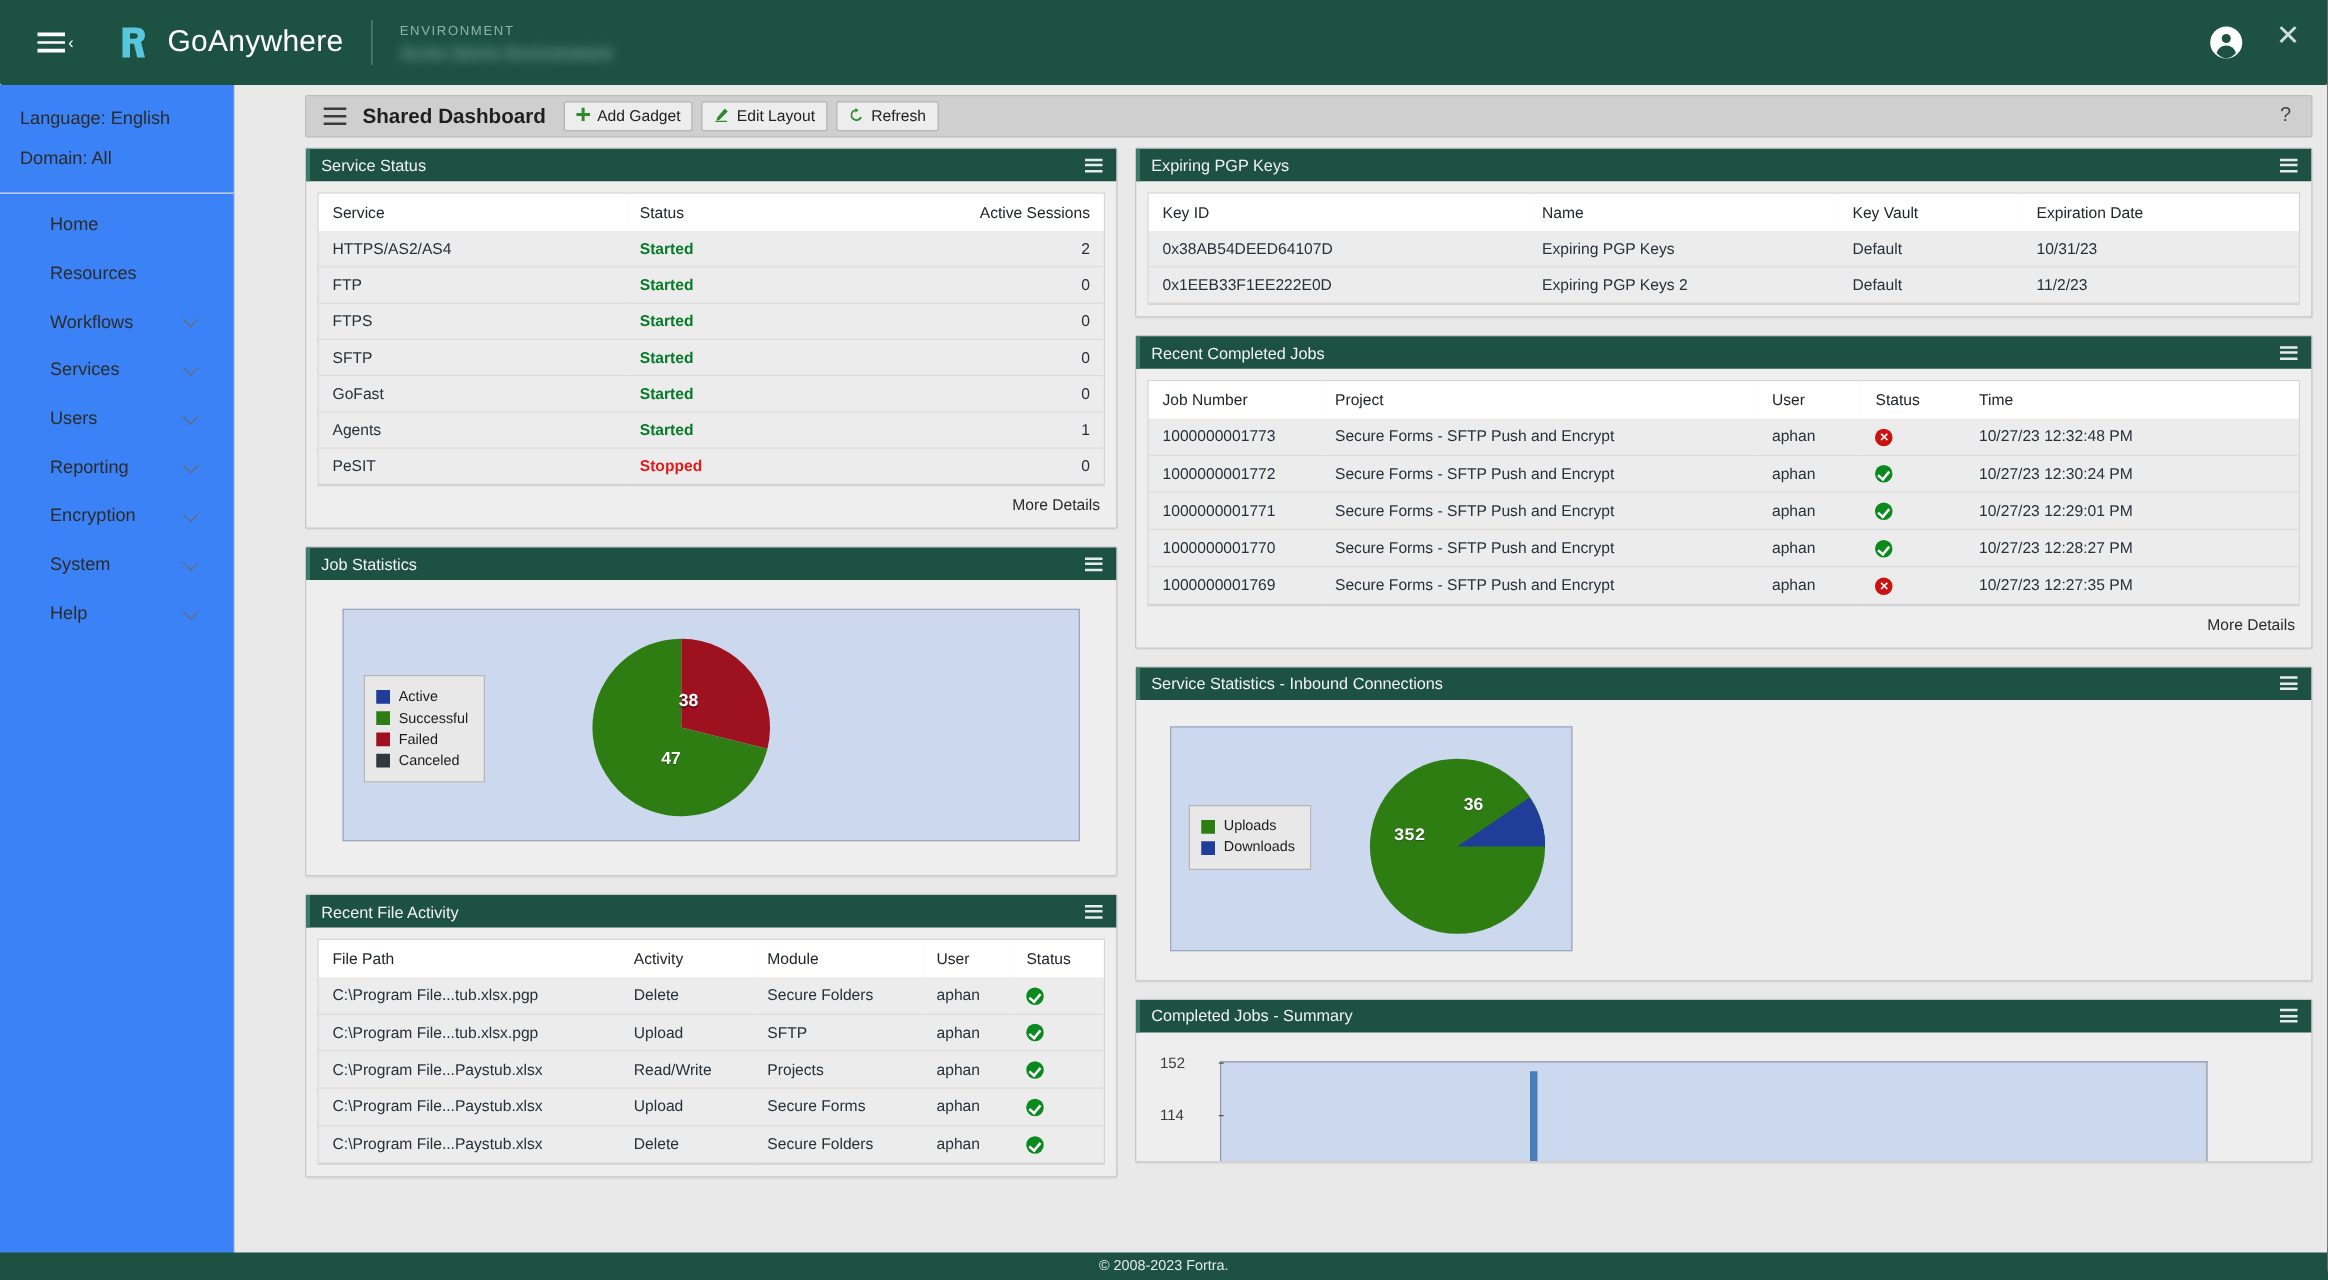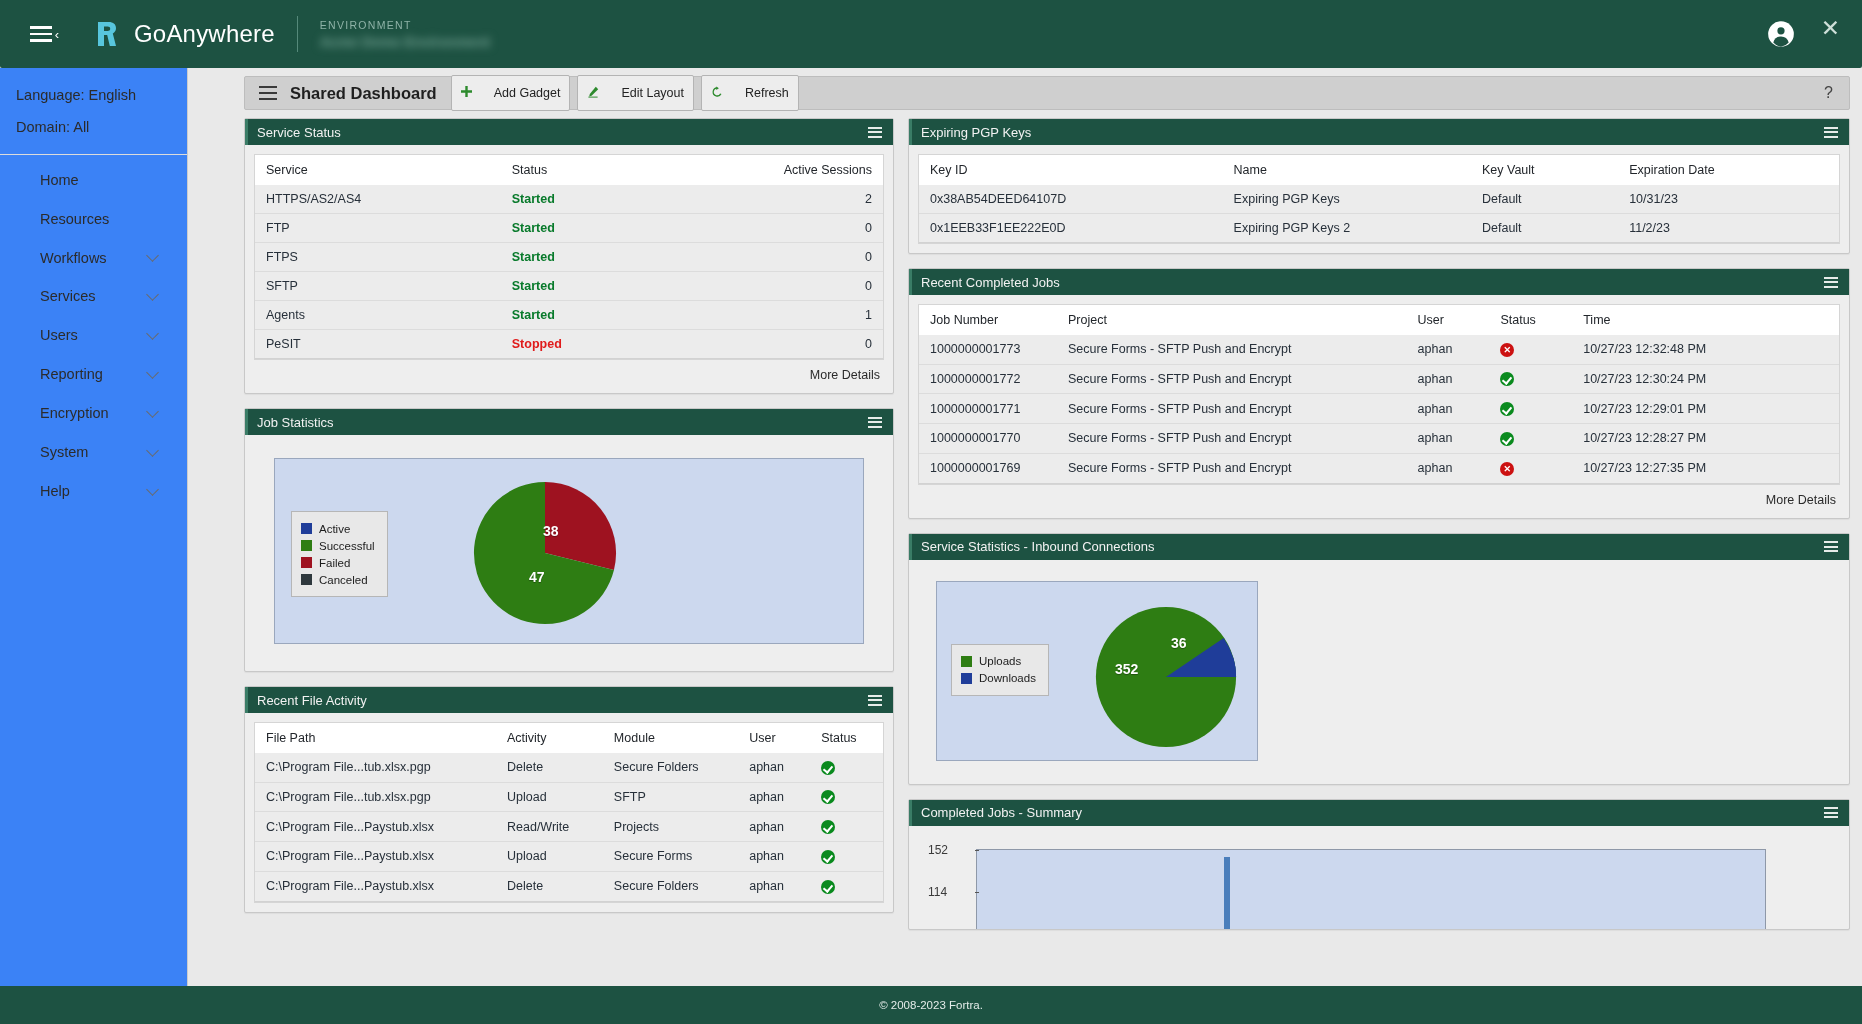--- a/index.html
+++ b/index.html
@@ -93,21 +93,21 @@
   .tb-ham {
     display: flex; flex-direction: column; gap: 3.5px; cursor: pointer;
     margin: 0 13px 0 4px;
   }
   .tb-ham i { width: 18px; height: 2.5px; background: #3a3a3a; display: block; }
   .tb-title {
     font-size: 16.5px; font-weight: 700; color: #1f1f1f; margin-right: 14px;
     white-space: nowrap;
   }
   .tb-btn {
-    display: flex; align-items: center; gap: 22px; height: 36px;
+    display: flex; align-items: center; gap: 6px; height: 24px;
     background: #ededed; border: 1px solid #b4b4b4; border-radius: 2px;
     padding: 0 9px; font-size: 12.5px; color: #222; cursor: pointer;
     margin-right: 7px; white-space: nowrap;
   }
   .help-q {
     margin-left: auto; font-size: 16px; color: #444; cursor: pointer;
     padding-right: 6px; font-weight: 400;
   }
 
   
@@ -207,21 +207,21 @@
   .bc-tick::after {
     content: ""; position: absolute; right: -5px; top: 50%; width: 4px;
     height: 1px; background: #555;
   }
   .bc-bar {
     position: absolute; width: 6px; background: #4a7ebb; bottom: 0;
   }
 
   
   .footer {
-    position: absolute; left: 0; bottom: 0; width: 1862px; height: 38px;
+    position: absolute; left: 0; bottom: 0; width: 1862px; height: 22px;
     background: #1d5242; display: flex; align-items: center;
     justify-content: center;
   }
   .footer span { color: #e3ebe8; font-size: 11.5px; }
 </style>
 </head>
 <body>
 
 <div class="app">
 
@@ -368,20 +368,25 @@
                   <td class="st-started">Started</td>
                   <td class="num">0</td>
                 </tr>
                 <tr>
                   <td>FTPS</td>
                   <td class="st-started">Started</td>
                   <td class="num">0</td>
                 </tr>
                 <tr>
                   <td>SFTP</td>
+                  <td class="st-started">Started</td>
+                  <td class="num">0</td>
+                </tr>
+                <tr>
+                  <td>GoFast</td>
                   <td class="st-started">Started</td>
                   <td class="num">0</td>
                 </tr>
                 <tr>
                   <td>Agents</td>
                   <td class="st-started">Started</td>
                   <td class="num">1</td>
                 </tr>
                 <tr>
                   <td>PeSIT</td>
@@ -628,21 +633,21 @@
               </div>
             </div>
             <div class="pie-wrap" style="left:156px; top:22px;">
               <svg width="146" height="146" viewBox="0 0 100 100">
 
                 <circle cx="50" cy="50" r="48" fill="#2e7d13"></circle>
                 <path d="M50 50 L96.3 37.2 A48 48 0 0 1 98 50 Z" fill="#1f3d99"></path>
                 <path d="M50 50 L89.5 23.3 A48 48 0 0 1 98 50 Z" fill="#1f3d99"></path>
               </svg>
               <span class="pie-label" style="left:78px; top:31px;">36</span>
-              <span class="pie-label" style="left:22px; top:57px;">352</span>
+              <span class="pie-label" style="left:22px; top:57px;font-family:Liberation Mono, monospace;">352</span>
             </div>
           </div>
         </div>
       </div>
 
       <div class="panel">
         <div class="panel-head">
           <span class="panel-title">Completed Jobs - Summary</span>
           <span class="panel-menu">
               <i></i>

